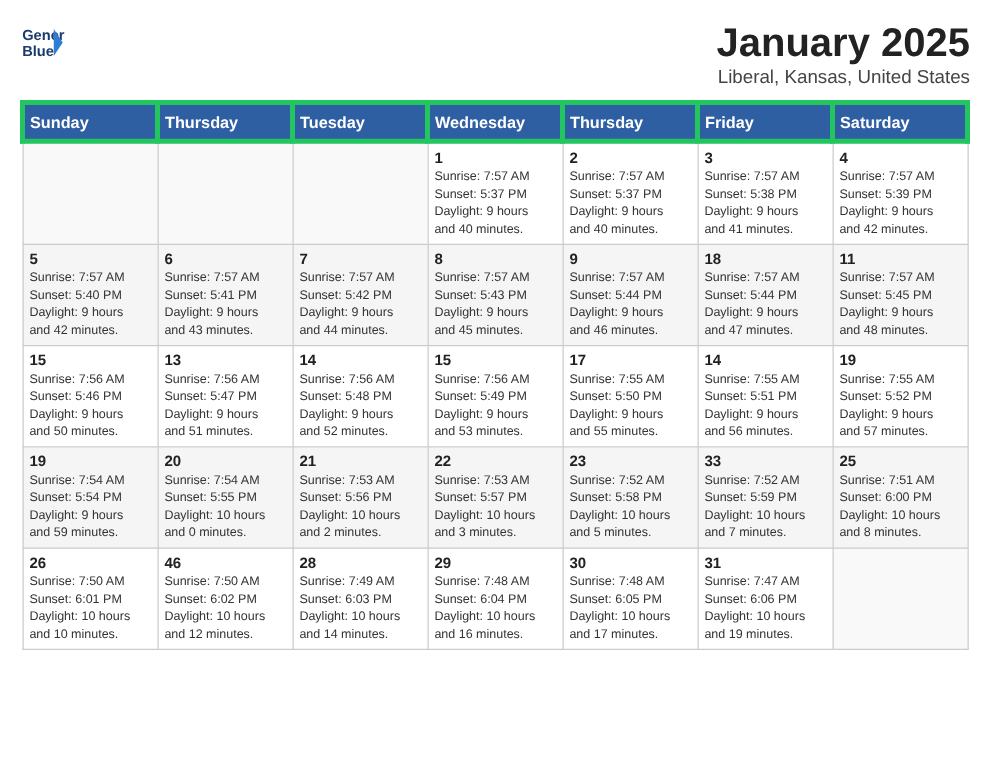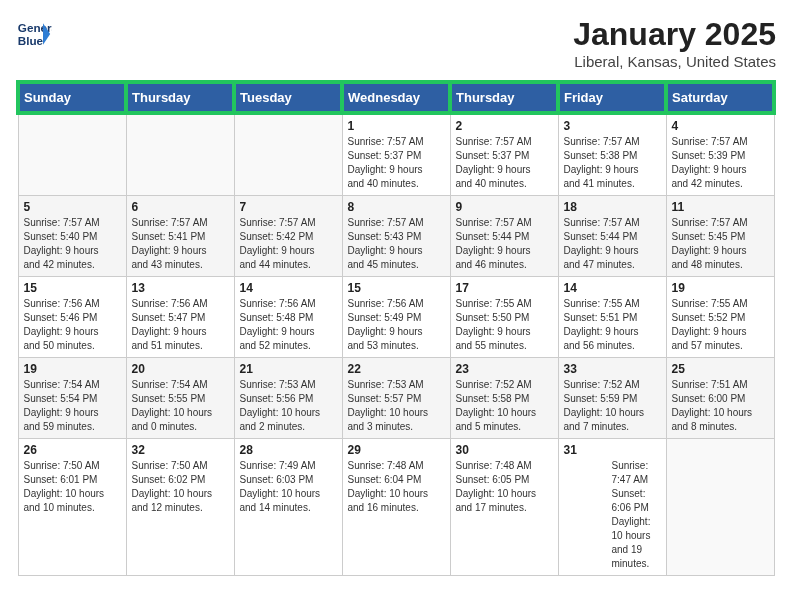--- a/index.html
+++ b/index.html
@@ -295,21 +295,21 @@
       </tr>
       <tr>
         <td>
           <div class="day-number">26</div>
           <div class="day-info" style="white-space: pre-line;">Sunrise: 7:50 AM
 Sunset: 6:01 PM
 Daylight: 10 hours
 and 10 minutes.</div>
         </td>
         <td>
-          <div class="day-number">32</div>
+          <div class="day-number">46</div>
           <div class="day-info" style="white-space: pre-line;">Sunrise: 7:50 AM
 Sunset: 6:02 PM
 Daylight: 10 hours
 and 12 minutes.</div>
         </td>
         <td>
           <div class="day-number">28</div>
           <div class="day-info" style="white-space: pre-line;">Sunrise: 7:49 AM
 Sunset: 6:03 PM
 Daylight: 10 hours
@@ -324,21 +324,21 @@
         </td>
         <td>
           <div class="day-number">30</div>
           <div class="day-info" style="white-space: pre-line;">Sunrise: 7:48 AM
 Sunset: 6:05 PM
 Daylight: 10 hours
 and 17 minutes.</div>
         </td>
         <td>
           <div class="day-number">31</div>
-          <div class="day-info" style="white-space: pre-line; margin-left: 48px;">Sunrise: 7:47 AM
+          <div class="day-info" style="white-space: pre-line;">Sunrise: 7:47 AM
 Sunset: 6:06 PM
 Daylight: 10 hours
 and 19 minutes.</div>
         </td>
         <td class="empty-cell"></td>
       </tr>
     </tbody>
 </table>
 
 </body></html>

